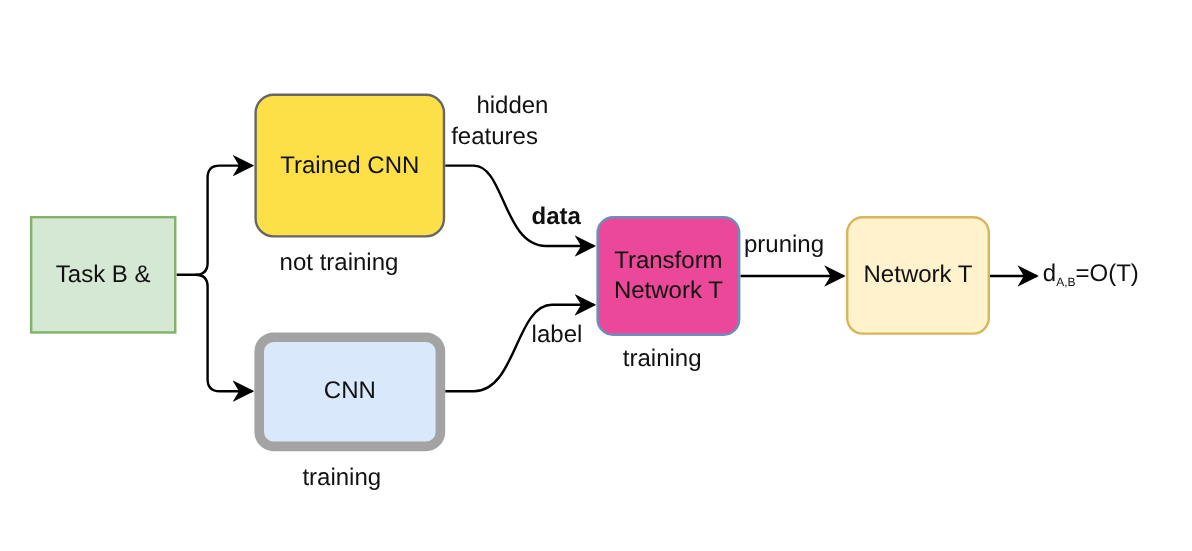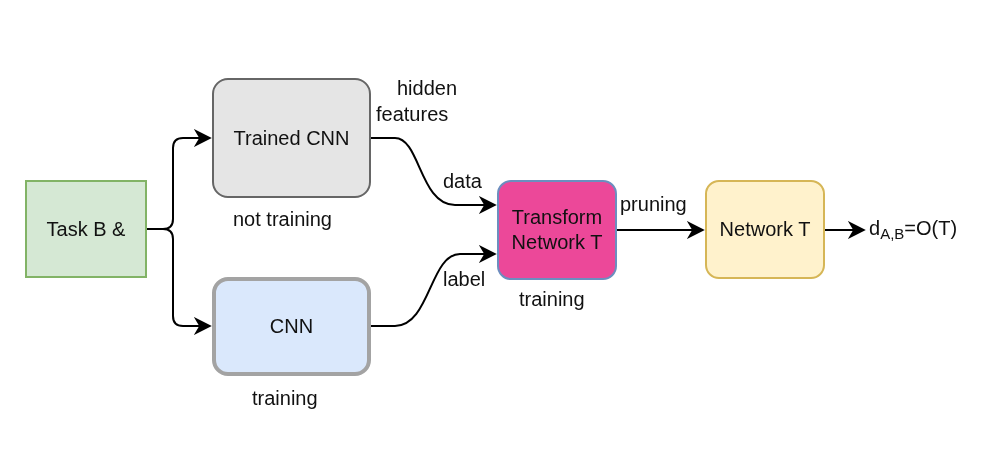--- a/index.html
+++ b/index.html
@@ -26,27 +26,27 @@
   <path d="M617,230 L703,230" fill="none" stroke="#000" stroke-width="2" marker-end="url(#ah)"></path>
   <path d="M825,230 L864,230" fill="none" stroke="#000" stroke-width="2" marker-end="url(#ah)"></path>
 </svg>
 
 <div class="node" style="left:25px;top:180px;width:122px;height:98px;background:#d5e8d4;border:2px solid #82b366;">
   <div>
       <div>Task B &amp;</div>
     </div>
 </div>
 
-<div class="node" style="left:212px;top:78px;width:159px;height:120px;background:#e5e5e5;border:2px solid #666666;border-radius:16px;">
+<div class="node" style="left:212px;top:78px;width:159px;height:120px;background:#fde047;border:2px solid #666666;border-radius:16px;">
   <div>
       <div>Trained CNN</div>
     </div>
 </div>
 
-<div class="node" style="left:212px;top:277px;width:159px;height:99px;background:#dae8fc;border:4px solid #a3a3a3;border-radius:16px;">
+<div class="node" style="left:212px;top:277px;width:159px;height:99px;background:#dae8fc;border:8px solid #a3a3a3;border-radius:16px;">
   <div>CNN</div>
 </div>
 
 <div class="node" style="left:497px;top:180px;width:120px;height:100px;background:#ec4899;border:2px solid #6c8ebf;border-radius:14px;">
   <div>
       <div>Transform</div>
   <div>Network T</div>
     </div>
 </div>
 
@@ -54,19 +54,19 @@
   <div>
   <div>Network T</div>
     </div>
 </div>
 
 <div class="lbl" style="left:385px;top:77px;margin-left:12px;">hidden</div>
 <div class="lbl" style="left:376px;top:103px;">features</div>
 <div class="lbl" style="left:233px;top:208px;">not training</div>
 <div class="lbl" style="left:252px;top:387px;">training</div>
 <div class="lbl" style="left:519px;top:288px;">training</div>
-<div class="lbl" style="left:443px;top:170px;">data</div>
+<div class="lbl" style="left:443px;top:170px;font-weight:bold;">data</div>
 <div class="lbl" style="left:443px;top:268px;">label</div>
 <div class="lbl" style="left:620px;top:193px;">pruning</div>
 
 <div class="lbl" style="left:869px;top:217px;">
-  <span>d</span><sub style="font-size:15px;vertical-align:-4px;">A,B</sub><span>=O(T)</span>
+  <span>d</span><sub style="font-size:10px;vertical-align:-4px;">A,B</sub><span>=O(T)</span>
 </div>
 
 </body></html>

